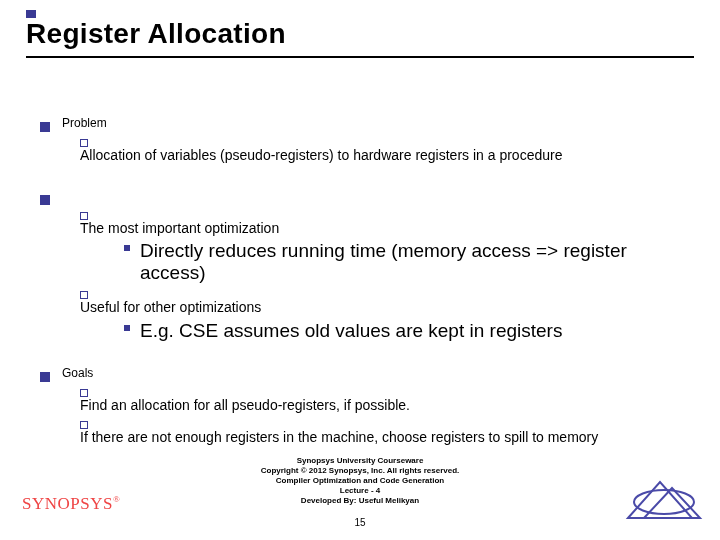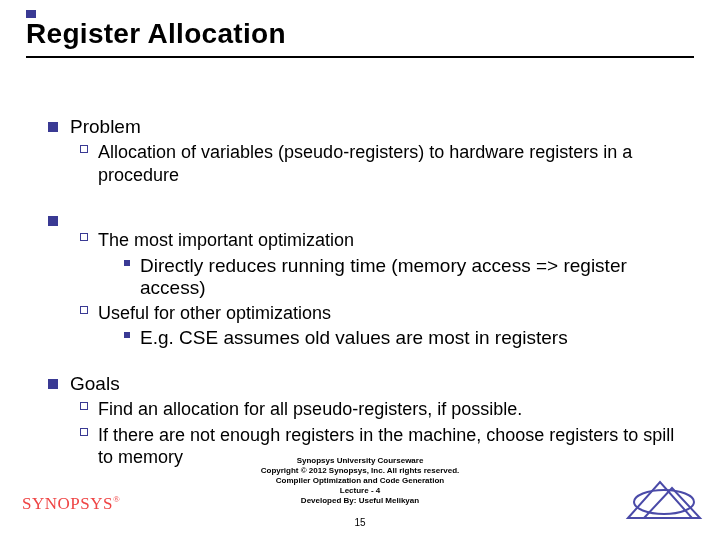--- a/index.html
+++ b/index.html
@@ -48,36 +48,37 @@
 }
 .content {
   position: absolute;
   left: 36px;
   top: 110px;
   right: 30px;
 }
 .lvl1 {
   display: flex;
   align-items: flex-start;
-  margin: 6px 0 2px 12px;
-  font-size: 19px;
+  margin: 6px 0 2px 4px;
+  font-size: 12px;
 }
 .lvl1 .b {
   width: 10px;
   height: 10px;
   background: #3a3a94;
   margin: 6px 12px 0 0;
   flex: none;
 }
 .lvl2 {
   display: flex;
   align-items: flex-start;
   margin: 3px 0 2px 44px;
-  font-size: 18px;
+  font-size: 14px;
   line-height: 1.25;
+  flex-direction: column;
 }
 .lvl2 .b {
   width: 8px;
   height: 8px;
   border: 1px solid #3a3a94;
   margin: 4px 10px 0 0;
   flex: none;
   box-sizing: border-box;
 }
 .lvl3 {
@@ -174,21 +175,21 @@
     <div class="lvl3">
       <span class="b"></span>
       <span>Directly reduces running time  (memory access =&gt; register access)</span>
     </div>
     <div class="lvl2">
       <span class="b"></span>
       <span>Useful for other optimizations</span>
     </div>
     <div class="lvl3">
       <span class="b"></span>
-      <span>E.g.  CSE assumes old values are most in registers</span>
+      <span>E.g.  CSE assumes old values are kept in registers</span>
     </div>
 
     <div class="sec-gap"></div>
 
     <div class="lvl1">
       <span class="b"></span>
       <span>Goals</span>
     </div>
     <div class="lvl2">
       <span class="b"></span>

